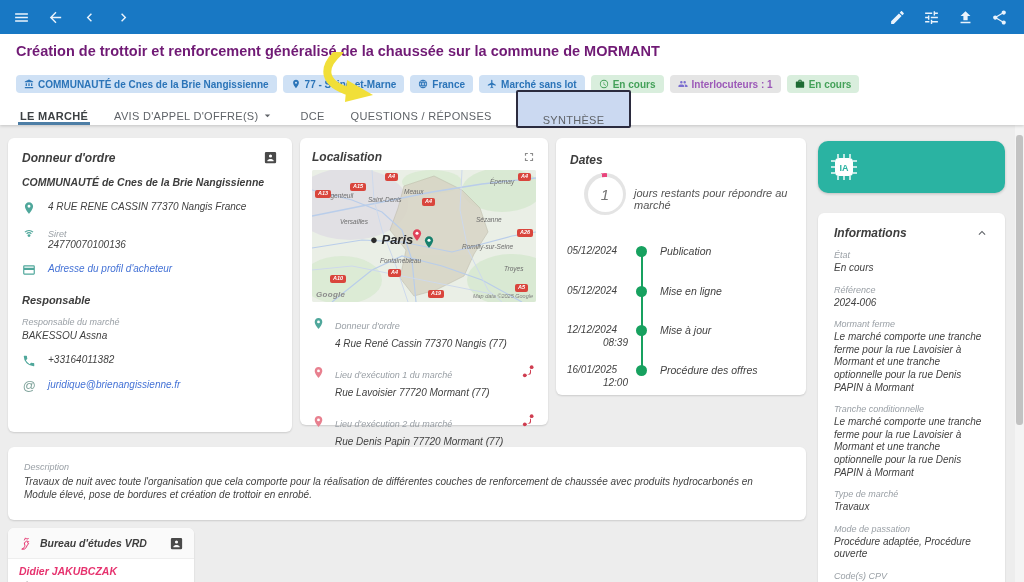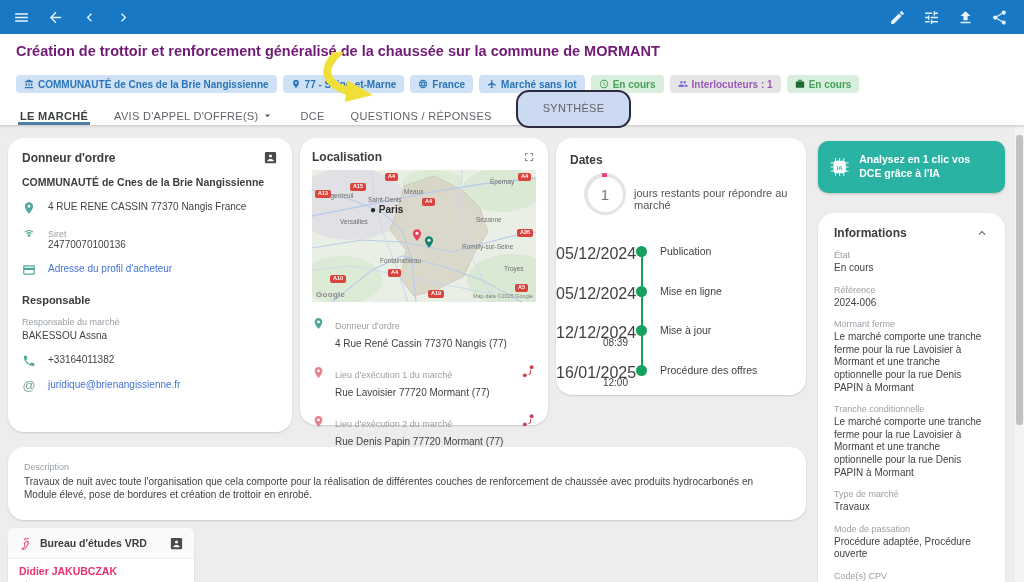--- a/index.html
+++ b/index.html
@@ -23,58 +23,58 @@
   .chip.blue svg{fill:#2b74b8;}
   .chip.green{background:#d9eedd;color:#44a159;}
   .chip.green svg{fill:#44a159;}
   .chip.purple{background:#e5e5e5;color:#9c59b8;}
   .chip.purple svg{fill:#7b6fd0;}
   .chip.green .dark-ic{fill:#1d6b33;}
   .tabs{position:absolute;left:18px;top:62px;height:29px;display:flex;align-items:center;gap:22px;font-size:11px;color:#5f6368;letter-spacing:.3px;}
   .tab{display:flex;align-items:flex-end;height:29px;border-bottom:3px solid transparent;cursor:pointer;gap:3px;padding:0 2px;}
   .tab.active{color:#3c4043;border-bottom-color:#4d7ea6;font-weight:bold;}
   .tab svg{width:13px;height:13px;fill:#5f6368;}
-  .tab.highlight{height:38px;background:#cbd9f1;border:2px solid #2b2b3e;border-radius:13px;padding:12px 25px;margin-top:-3px;}
+  .tab.highlight{height:38px;background:#cbd9f1;border:2px solid #2b2b3e;border-radius:2px;padding:0 25px;margin-top:-3px;}
   .arrow-anno{position:absolute;left:305px;top:18px;width:100px;height:52px;z-index:40;pointer-events:none;}
 
   
-  .card{position:absolute;background:#fff;border-radius:16px;box-shadow:0 1px 2px rgba(0,0,0,.14);}
+  .card{position:absolute;background:#fff;border-radius:6px;box-shadow:0 1px 2px rgba(0,0,0,.14);font-style:italic;}
   .card-title-row{display:flex;align-items:center;justify-content:space-between;}
   .card-title{font-size:12px;font-weight:bold;color:#3d3d3d;}
   .ic-dark{width:15px;height:15px;fill:#4a4a4a;}
   .ic-grey{width:14px;height:14px;fill:#8a8a8a;}
   .lbl{font-size:9px;color:#9aa0a6;}
   .val{font-size:10px;color:#424242;}
 
   #card-donneur{left:8px;top:138px;width:284px;height:294px;padding:12px 14px;}
   .row{display:flex;gap:12px;margin-top:13px;align-items:flex-start;font-size:10px;color:#424242;}
   .row .ric{width:14px;height:14px;fill:#4fa79b;flex-shrink:0;}
   .org-name{margin-top:11px;font-size:10.5px;font-weight:bold;color:#3d3d3d;}
   .link{color:#4472d6;cursor:pointer;}
   .sec-head{margin-top:17px;font-size:11px;font-weight:bold;color:#3d3d3d;}
 
   #card-localisation{left:300px;top:138px;width:248px;height:287px;padding:12px 12px;}
   .map{position:relative;width:224px;height:132px;margin-top:6px;overflow:hidden;border-radius:2px;background:#eaefe6;}
   .map-label{position:absolute;font-size:6.5px;color:#6d6d6d;white-space:nowrap;}
-  .map-label.big{font-size:10px;font-weight:bold;color:#2b2b2b;}
+  .map-label.big{font-size:13px;font-weight:bold;color:#2b2b2b;margin-top:28px;}
   .badge{position:absolute;background:#d9453c;color:#fff;font-size:5.5px;font-weight:bold;padding:1px 3px;border-radius:2px;line-height:1;}
   .map-pin{position:absolute;width:14px;height:14px;}
   .gmap-logo{position:absolute;left:4px;bottom:3px;font-size:8px;font-weight:bold;color:#8b8b8b;letter-spacing:.3px;}
   .gmap-attr{position:absolute;right:3px;bottom:3px;font-size:5.5px;color:#7d7d7d;}
   .loc-entry{display:flex;gap:10px;margin-top:13px;align-items:flex-start;}
   .loc-entry .pic{width:13px;height:13px;flex-shrink:0;margin-top:2px;}
   .loc-entry .route{margin-left:auto;width:15px;height:15px;fill:#cf3d50;flex-shrink:0;cursor:pointer;}
 
   #card-dates{left:556px;top:138px;width:250px;height:257px;padding:12px 14px;}
   .days-circle{position:absolute;left:28px;top:35px;width:42px;height:42px;border-radius:50%;background:conic-gradient(from -10deg,#e8447c 0deg 15deg,#e4e4e4 15deg 360deg);display:flex;align-items:center;justify-content:center;}
   .days-circle .inner{width:35px;height:35px;border-radius:50%;background:#fff;display:flex;align-items:center;justify-content:center;font-size:15px;color:#757575;}
   .days-text{position:absolute;left:78px;top:49px;width:162px;font-size:11px;color:#555;}
   .tl-line{position:absolute;left:85px;top:113px;width:2px;height:119px;background:#17a15f;}
   .tl-row{position:absolute;left:0;width:250px;}
-  .tl-date{position:absolute;left:0;width:72px;text-align:right;font-size:16px;color:#424242;}
+  .tl-date{position:absolute;left:0;width:72px;text-align:center;font-size:10px;color:#424242;}
   .tl-time{position:absolute;left:0;top:13px;width:72px;text-align:right;font-size:10px;color:#424242;}
   .tl-dot{position:absolute;left:80px;top:1px;width:11px;height:11px;border-radius:50%;background:#17a15f;}
   .tl-label{position:absolute;left:104px;top:0;font-size:10.5px;color:#424242;}
 
   #ai-banner{position:absolute;left:818px;top:141px;width:187px;height:52px;background:#2ab3a2;border-radius:10px;display:flex;align-items:center;gap:10px;padding:0 12px;cursor:pointer;box-shadow:0 1px 3px rgba(0,0,0,.2);}
   #ai-banner .ai-text{color:#fff;font-size:10.5px;font-weight:bold;line-height:1.3;}
 
   #card-informations{left:818px;top:213px;width:187px;height:420px;padding:13px 16px;}
   .info-field{margin-top:10px;}
   .info-field .val{margin-top:2px;line-height:1.26;}
@@ -395,21 +395,20 @@
           <line x1="1" y1="8" x2="5" y2="8"></line>
           <line x1="1" y1="14" x2="5" y2="14"></line>
           <line x1="1" y1="20" x2="5" y2="20"></line>
           <line x1="23" y1="8" x2="27" y2="8"></line>
           <line x1="23" y1="14" x2="27" y2="14"></line>
           <line x1="23" y1="20" x2="27" y2="20"></line>
         </g>
       <rect x="5" y="5" width="18" height="18" rx="4" fill="#fff"></rect>
       <text x="14" y="18" text-anchor="middle" font-size="9" font-weight="bold" fill="#2ab3a2">IA</text>
     </svg>
-    <span class="ai-text">Analysez en 1 clic vos DCE grâce à l'IA</span>
   </div>
 
   <div class="card" id="card-informations">
     <div class="card-title-row">
       <span class="card-title">Informations</span>
       <svg class="chev" viewBox="0 0 24 24">
           <path d="M12 8l-6 6 1.41 1.41L12 10.83l4.59 4.58L18 14z"></path>
         </svg>
     </div>
     <div class="info-field">

